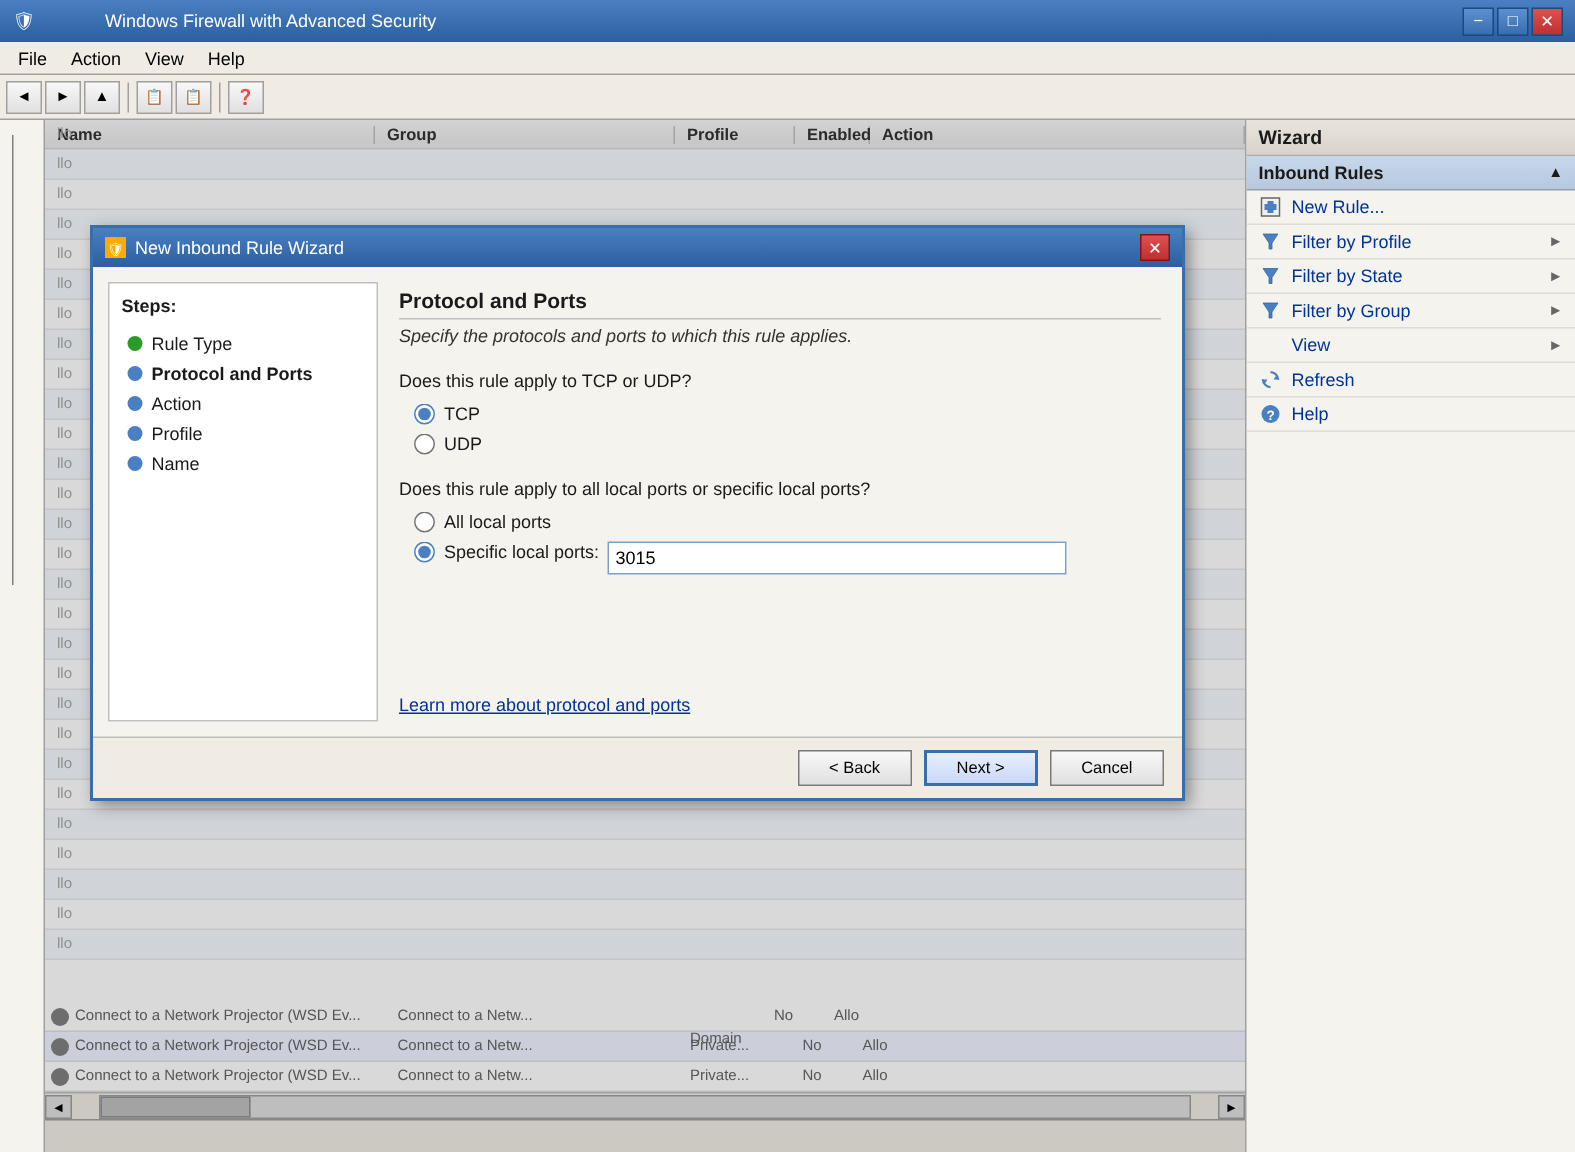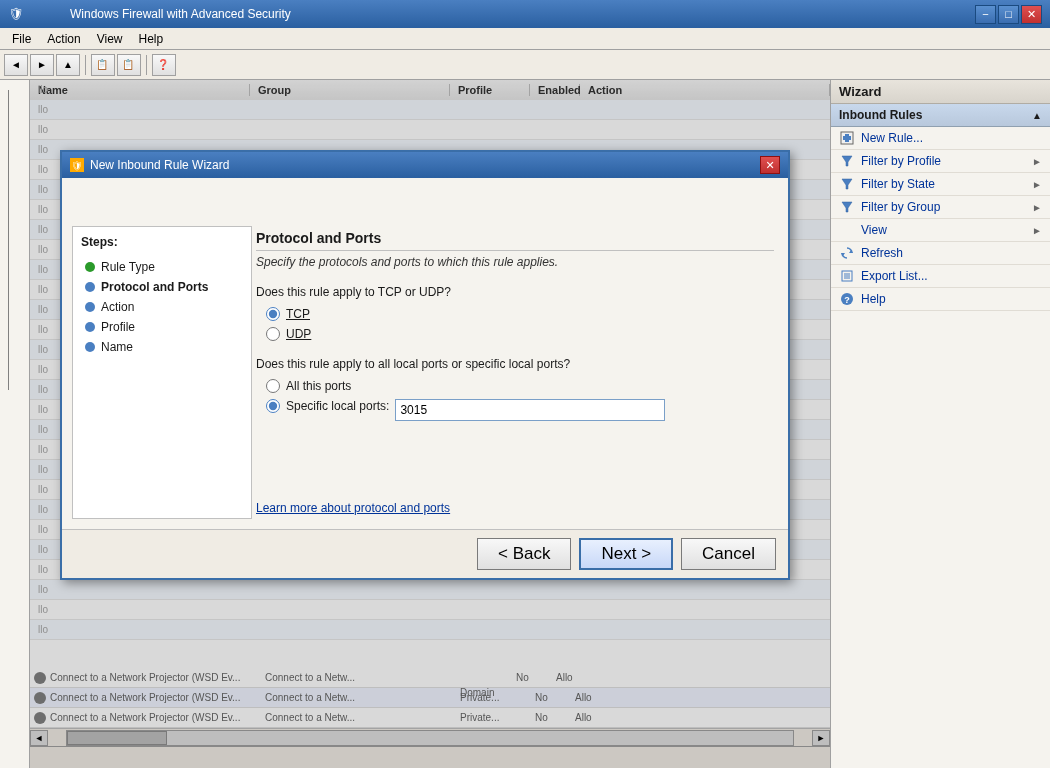--- a/index.html
+++ b/index.html
@@ -291,21 +291,21 @@
       align-items: center;
       justify-content: center;
       font-size: 11px;
       cursor: pointer;
     }
 
     
     .dialog-content {
       display: flex;
       padding: 10px;
-      margin-top: 38px;
+      gap: 10px;
     }
 
     
     .steps-sidebar {
       width: 180px;
       background: #ffffff;
       border: 1px solid #c0c0c0;
       padding: 8px;
     }
     .steps-label {
@@ -381,31 +381,30 @@
     .radio-input {
       width: 14px;
       height: 14px;
       accent-color: #4a7fc1;
     }
     .radio-label {
       font-size: 12px;
       color: #1a1a1a;
     }
     .radio-label.underline {
-      text-decoration: underline;
     }
 
     .ports-row {
       display: flex;
       align-items: center;
       gap: 8px;
       margin-bottom: 4px;
     }
     .port-input {
-      width: 270px;
+      width: 306px;
       height: 22px;
       border: 1px solid #7a9fc8;
       padding: 0 4px;
       font-size: 12px;
       background: white;
     }
     .port-example {
       font-size: 11px;
       color: #555;
       padding-left: 148px;
@@ -424,21 +423,21 @@
     .dialog-footer {
       display: flex;
       justify-content: flex-end;
       padding: 8px 12px;
       gap: 8px;
       border-top: 1px solid #c0c0c0;
       background: #f0ece4;
     }
     .footer-btn {
       padding: 4px 20px;
-      font-size: 17px;
+      font-size: 11px;
       background: linear-gradient(to bottom, #f8f8f8, #e0e0e0);
       border: 1px solid #7a7a7a;
       cursor: pointer;
       min-width: 70px;
       text-align: center;
     }
     .footer-btn.primary {
       background: linear-gradient(to bottom, #e8f0fe, #c8d8f8);
       border: 2px solid #3a6ea8;
     }
@@ -687,21 +686,21 @@
               <div class="radio-item">
                 <input type="radio" class="radio-input" name="protocol" style="">
                 <label class="radio-label underline">UDP</label>
               </div>
             </div>
 
             <div class="question-text">Does this rule apply to all local ports or specific local ports?</div>
             <div class="radio-group">
               <div class="radio-item">
                 <input type="radio" class="radio-input" name="ports" style="">
-                <label class="radio-label">All this ports</label>
+                <label class="radio-label">All local ports</label>
               </div>
               <div class="ports-row">
                 <div style="display:flex;align-items:flex-start;gap:6px;">
                   <input type="radio" class="radio-input" name="ports" checked="" style="">
                   <label class="radio-label">Specific local ports:</label>
                   <input type="text" class="port-input" value="3015" style="">
                 </div>
               </div>
             </div>
 
@@ -791,31 +790,20 @@
         <svg width="14" height="14" viewBox="0 0 14 14">
           <path d="M7,2 A5,5 0 0,1 12,7" fill="none" stroke="#4a7fc1" stroke-width="1.5"></path>
           <path d="M7,12 A5,5 0 0,1 2,7" fill="none" stroke="#4a7fc1" stroke-width="1.5"></path>
           <polygon points="11,4 13,7 9,7" fill="#4a7fc1"></polygon>
           <polygon points="3,10 1,7 5,7" fill="#4a7fc1"></polygon>
         </svg>
       </div>
       <span class="action-item-text">Refresh</span>
     </div>
 
-    <div class="action-item">
-      <div class="action-icon">
-        <svg width="14" height="14" viewBox="0 0 14 14">
-          <rect x="2" y="2" width="10" height="10" fill="none" stroke="#4a7fc1" stroke-width="1"></rect>
-          <line x1="4" y1="5" x2="10" y2="5" stroke="#4a7fc1" stroke-width="1"></line>
-          <line x1="4" y1="7" x2="10" y2="7" stroke="#4a7fc1" stroke-width="1"></line>
-          <line x1="4" y1="9" x2="10" y2="9" stroke="#4a7fc1" stroke-width="1"></line>
-        </svg>
-      </div>
-      <span class="action-item-text">Export List...</span>
-    </div>
 
     <div class="action-item">
       <div class="action-icon">
         <svg width="14" height="14" viewBox="0 0 14 14">
           <circle cx="7" cy="7" r="6" fill="#4a7fc1"></circle>
           <text x="7" y="11" text-anchor="middle" font-size="9" font-weight="bold" fill="white">?</text>
         </svg>
       </div>
       <span class="action-item-text">Help</span>
     </div>

